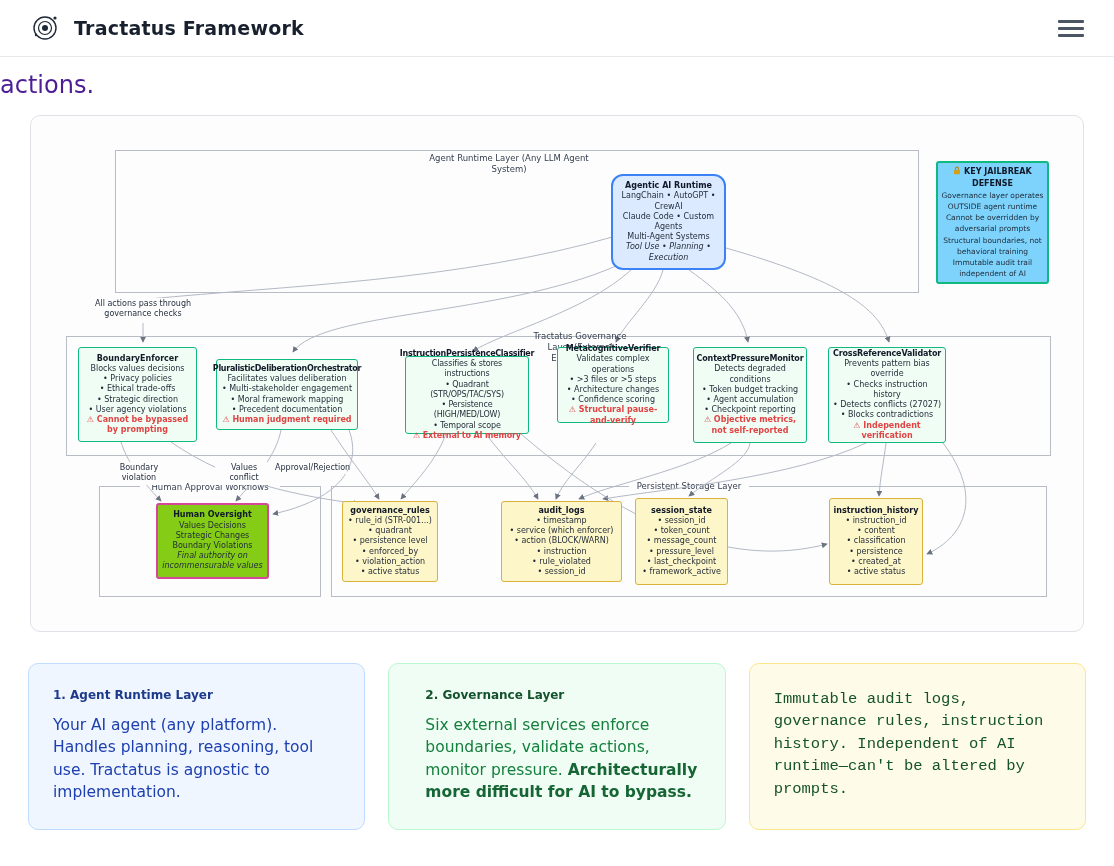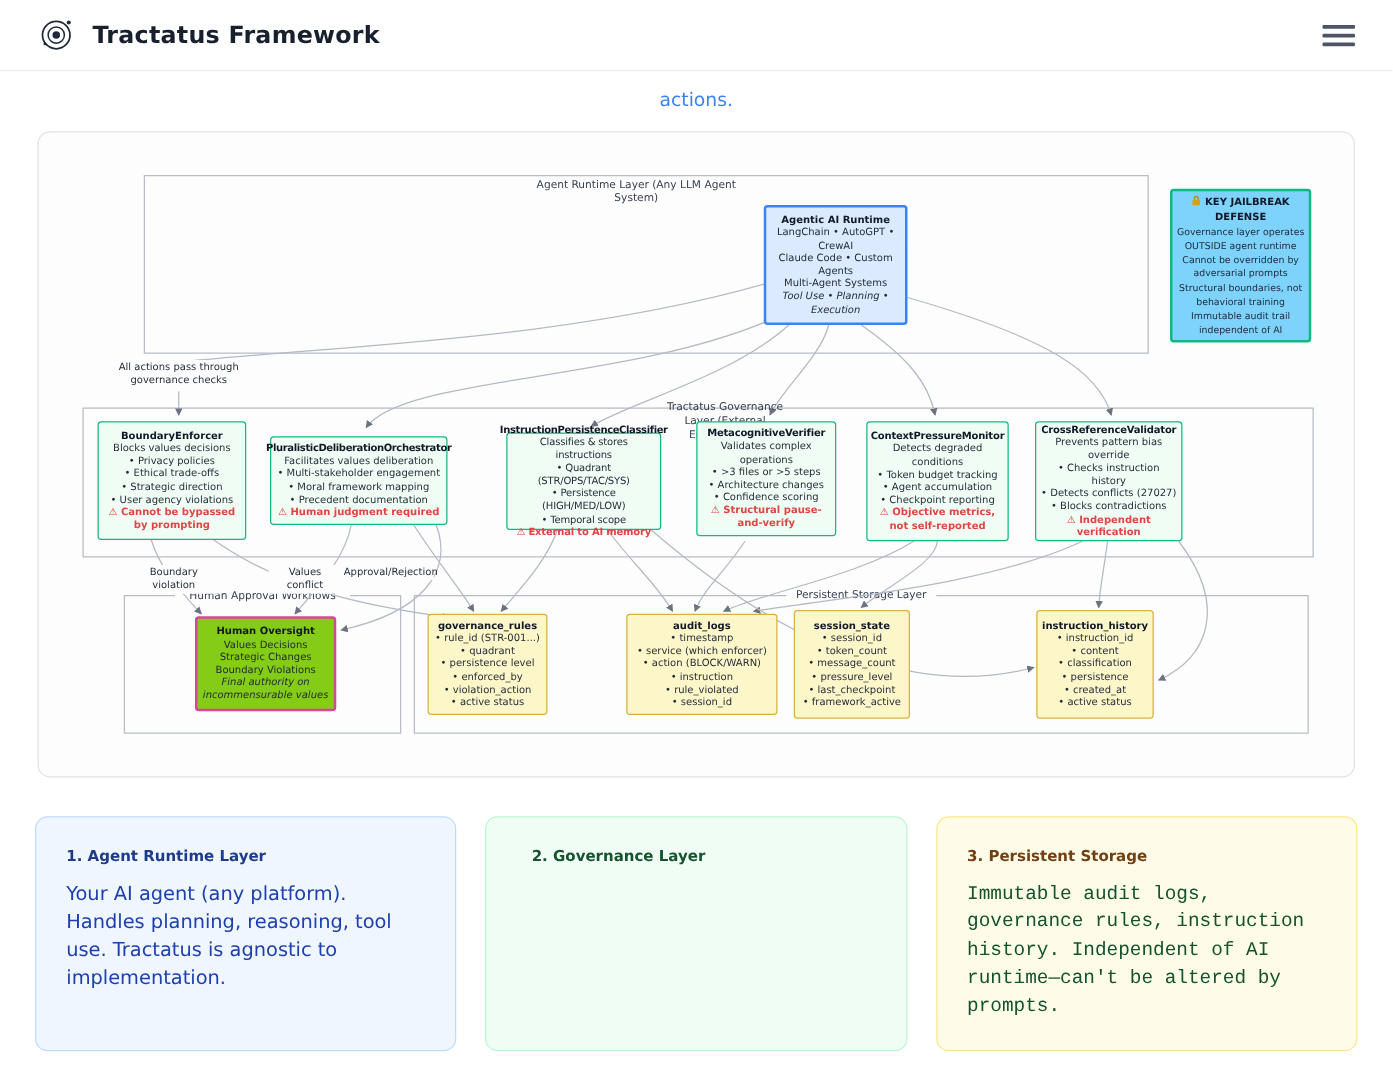--- a/index.html
+++ b/index.html
@@ -7,21 +7,21 @@
     font-family:"DejaVu Sans","Liberation Sans",sans-serif; }
 
   
   .topbar { height:57px; display:flex; align-items:center; padding:0 30px;
     border-bottom:1px solid #e7e9ed; background:#fff; }
   .logo { width:30px; height:30px; margin-right:14px; }
   .site-title { font-size:19px; font-weight:bold; color:#18202e; letter-spacing:.2px; }
   .burger { margin-left:auto; width:26px; cursor:pointer; }
   .burger div { height:3px; background:#4b5563; margin:4px 0; border-radius:1px; }
 
-  .intro-line { text-align:center; font-size:15px; color:#3b82f6; padding:14px 0 10px; }
+  .intro-line { text-align:left; font-size:24px; color:#4c1d95; padding:14px 0 10px; }
 
   
   .panel { position:relative; margin:6px 30px 0; width:1054px; height:517px;
     background:#fdfdfe; border:1px solid #dfe3e8; border-radius:10px; overflow:hidden; }
   .edges { position:absolute; left:0; top:0; z-index:1; pointer-events:none; }
   .container-box { position:absolute; border:1px solid #b7bcc5; background:transparent; z-index:0; }
   .container-label { position:absolute; font-size:8.5px; color:#374151; text-align:center; line-height:1.3; }
   .on-border { background:#fdfdfe; z-index:0; padding:0 3px; }
   .gov-label { z-index:1; }
 
@@ -105,21 +105,21 @@
       <path d="M835,327 C760,362 640,372 572,383" marker-end="url(#arr)"></path>
       <path d="M855,327 C853,345 849,362 848,380" marker-end="url(#arr)"></path>
       <path d="M490,318 C620,430 720,448 796,428" marker-end="url(#arr)"></path>
       <path d="M912,327 C952,380 935,420 896,438" marker-end="url(#arr)"></path>
     </g>
   </svg>
 
   <div class="container-box" style="left:84px; top:34px; width:804px; height:143px;"></div>
   <div class="container-label" style="left:398px; top:37px; width:160px;">Agent Runtime Layer (Any LLM Agent System)</div>
 
-  <div class="node blue-node" style="left:580px; top:58px; width:115px; height:96px;">
+  <div class="node blue-node" style="left:580px; top:58px; width:115px; height:96px;border-radius:12px;">
     <span class="t">Agentic AI Runtime</span>
     <span>LangChain • AutoGPT • CrewAI</span>
     <span>Claude Code • Custom Agents</span>
     <span>Multi-Agent Systems</span>
     <span class="it">Tool Use • Planning • Execution</span>
   </div>
 
   <div class="node mint-node" style="left:905px; top:45px; width:113px; height:123px;">
     <span class="t"><svg class="lock" viewBox="0 0 10 12">
           <rect x="1" y="5" width="8" height="6" rx="1" fill="#d4a017"></rect>
@@ -157,21 +157,21 @@
 
   <div class="node green-node tight" style="left:374px; top:240px; width:124px; height:78px;">
     <span class="t svc1-title">InstructionPersistenceClassifier</span>
     <span>Classifies &amp; stores instructions</span>
     <span>• Quadrant (STR/OPS/TAC/SYS)</span>
     <span>• Persistence (HIGH/MED/LOW)</span>
     <span>• Temporal scope</span>
     <span class="warn">⚠ External to AI memory</span>
   </div>
 
-  <div class="node green-node" style="left:526px; top:231px; width:112px; height:92px;">
+  <div class="node green-node" style="left:526px; top:231px; width:112px; height:76px;">
     <span class="t tight">MetacognitiveVerifier</span>
     <span>Validates complex operations</span>
     <span>• &gt;3 files or &gt;5 steps</span>
     <span>• Architecture changes</span>
     <span>• Confidence scoring</span>
     <span class="warn">⚠ Structural pause-and-verify</span>
   </div>
 
   <div class="node green-node" style="left:662px; top:231px; width:114px; height:96px;">
     <span class="t tight">ContextPressureMonitor</span>
@@ -250,18 +250,18 @@
   </div>
 </div>
 
 <div class="cards">
   <div class="card card-blue">
     <h2>1. Agent Runtime Layer</h2>
     <p><span>Your AI agent (any platform). Handles planning, reasoning, tool use. Tractatus is agnostic to implementation.</span><span class="bold"></span></p>
   </div>
   <div class="card card-green">
     <h2>2. Governance Layer</h2>
+    <p><span>Six external services enforce boundaries, validate actions, monitor pressure. </span><span class="bold">Architecturally more difficult for AI to bypass.</span></p>
   </div>
   <div class="card card-yellow">
-    <h2>3. Persistent Storage</h2>
     <p><span>Immutable audit logs, governance rules, instruction history. Independent of AI runtime—can't be altered by prompts.</span><span class="bold"></span></p>
   </div>
 </div>
 
 </body></html>

